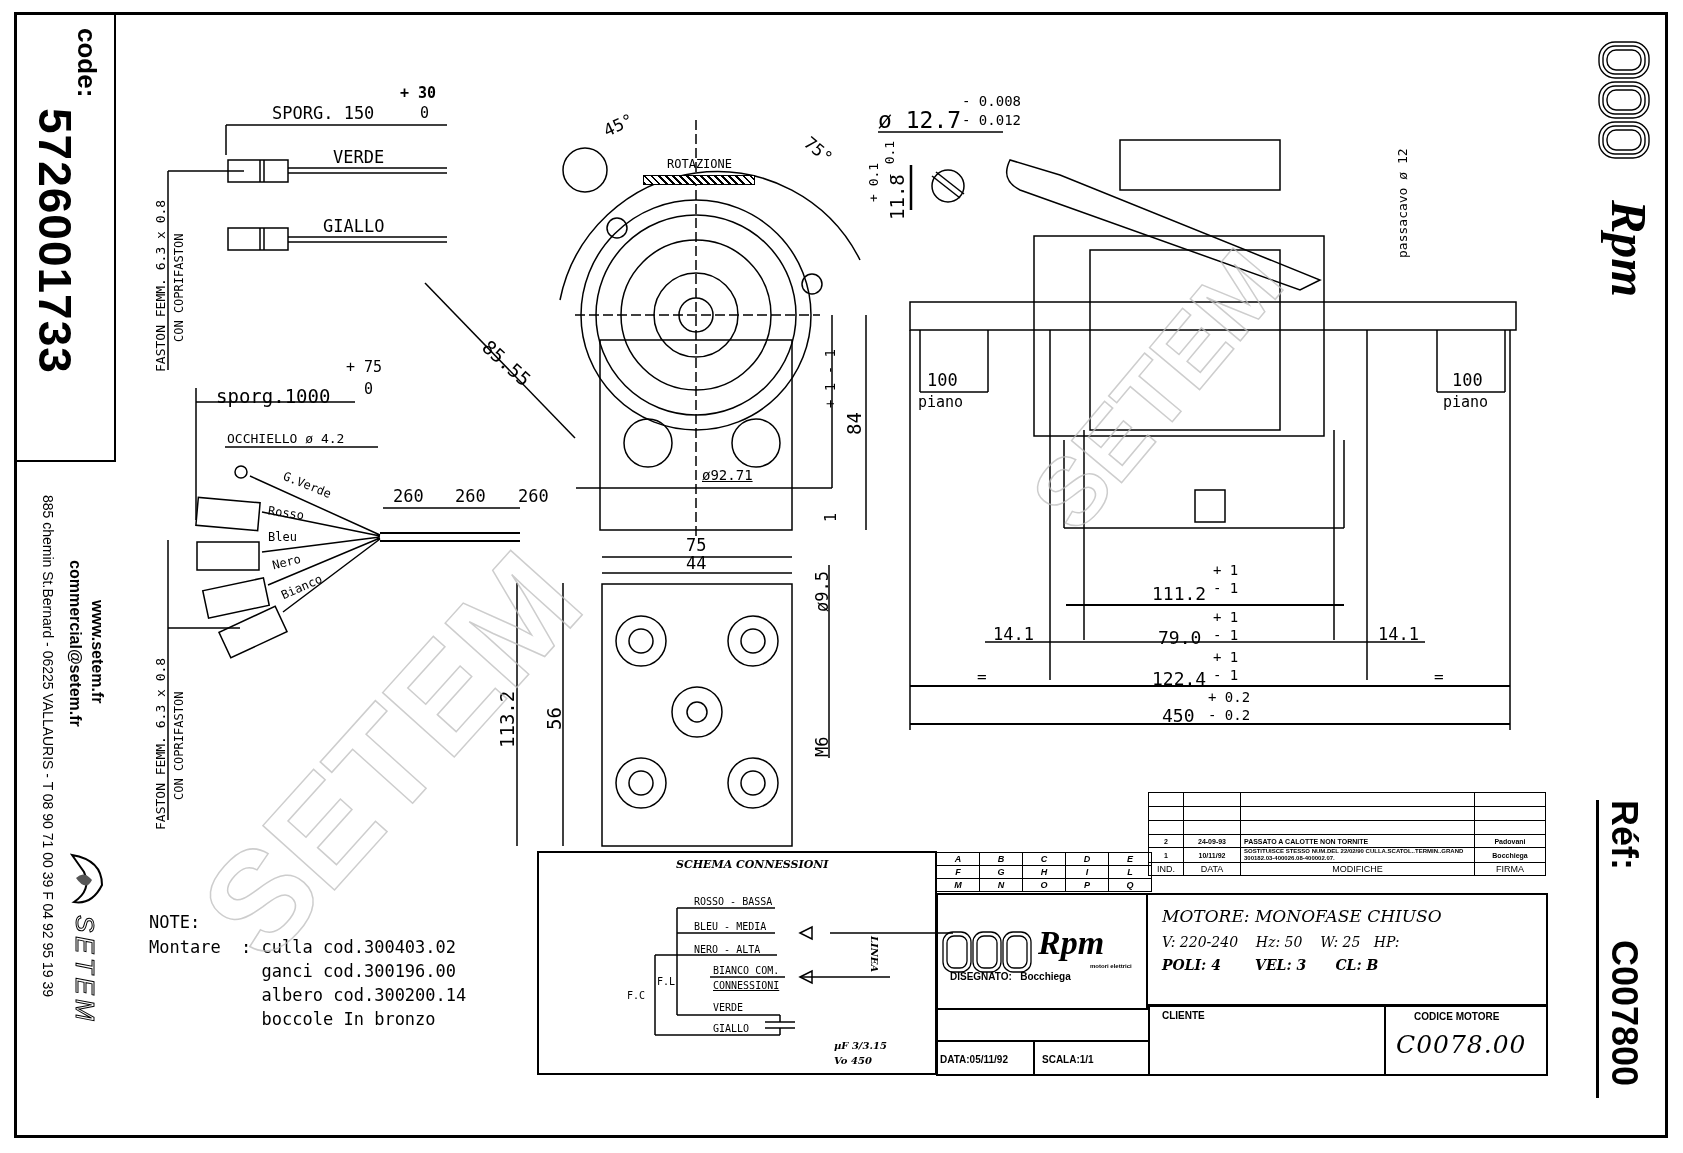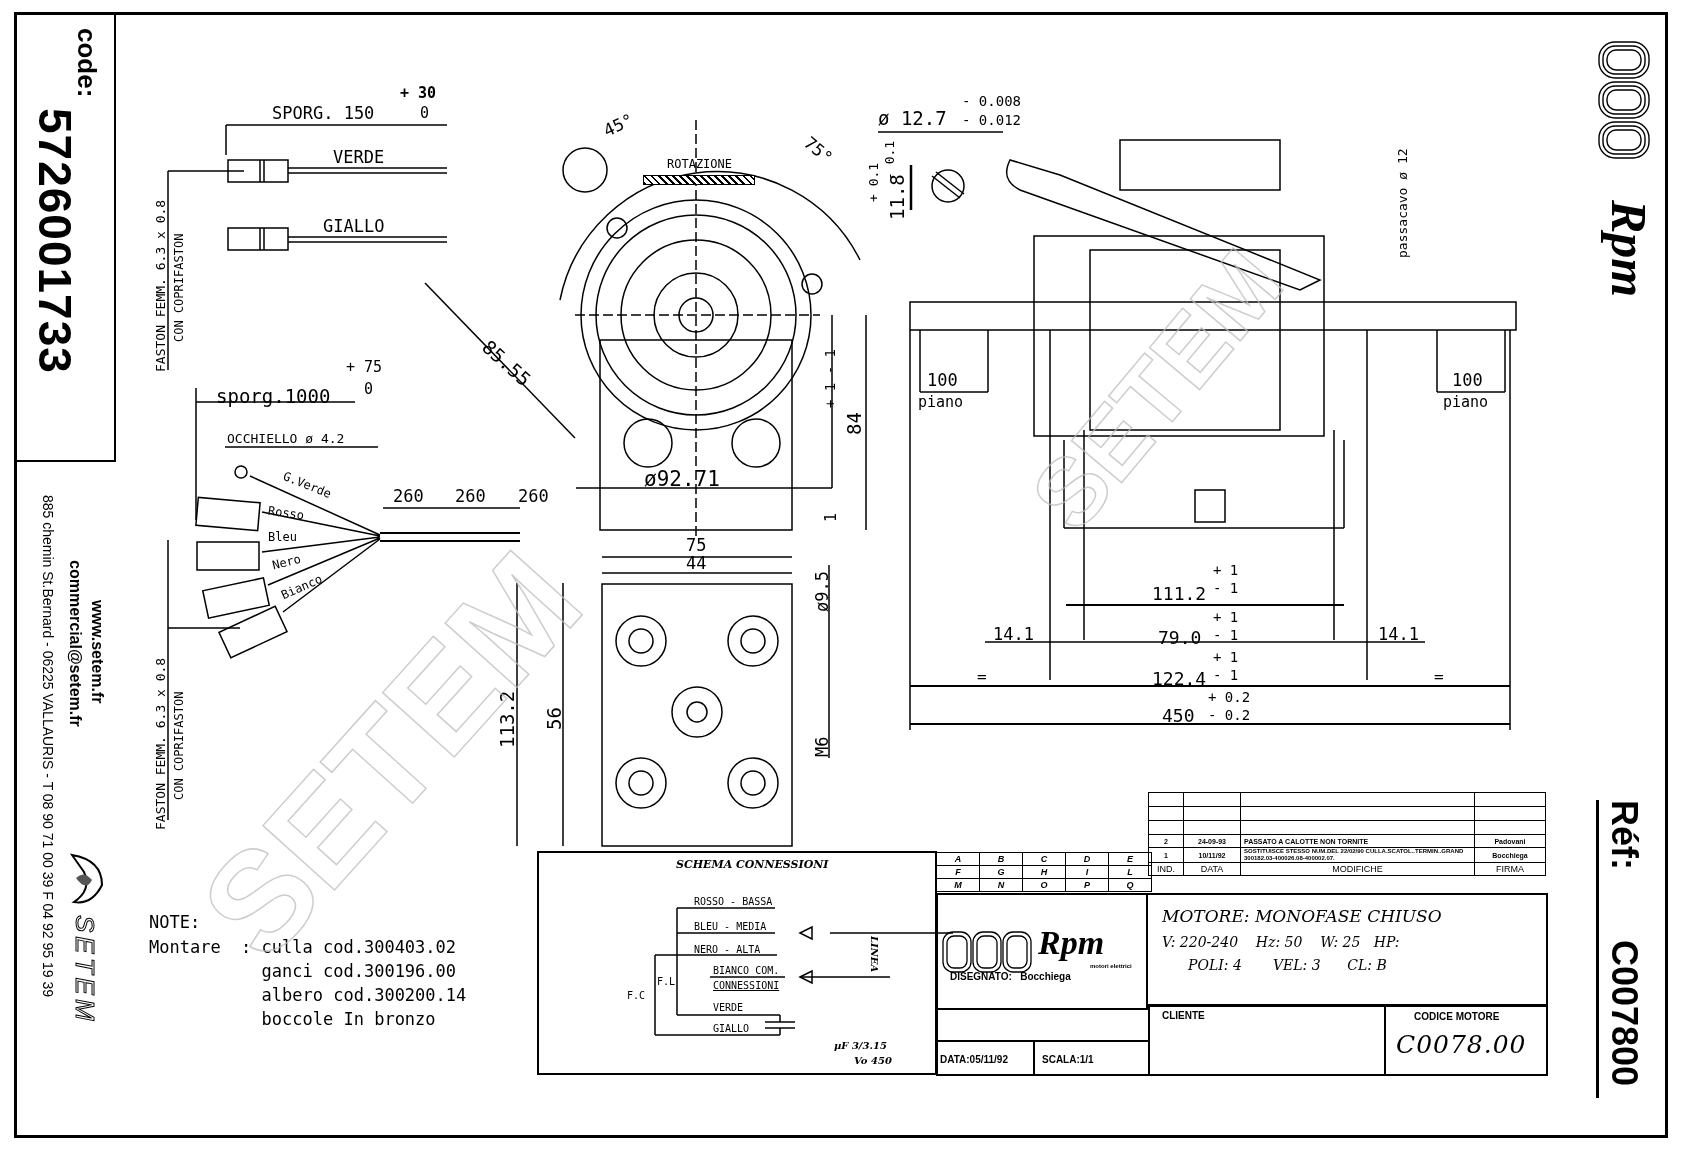--- a/index.html
+++ b/index.html
@@ -207,26 +207,26 @@
 <div class="abs cad" style="left:280px;top:580px;font-size:12px;transform:rotate(-24deg);">Bianco</div>
 <div class="abs cad" style="left:393px;top:486px;font-size:17px;">260</div>
 <div class="abs cad" style="left:455px;top:486px;font-size:17px;">260</div>
 <div class="abs cad" style="left:518px;top:486px;font-size:17px;">260</div>
 
 <div class="abs cad" style="left:603px;top:115px;font-size:17px;transform:rotate(-25deg);">45°</div>
 <div class="abs cad" style="left:803px;top:140px;font-size:17px;transform:rotate(40deg);">75°</div>
 <div class="abs cad" style="left:667px;top:157px;font-size:12px;">ROTAZIONE</div>
 <div class="abs" style="left:643px;top:175px;width:110px;height:8px;background:repeating-linear-gradient(45deg,#000 0 2px,#fff 2px 5px);border:1px solid #000;"></div>
 <div class="abs cad" style="left:478px;top:352px;font-size:19px;transform:rotate(42deg);">85.55</div>
-<div class="abs cad" style="left:644px;top:467px;font-size:21px;">ø92.71</div>
+<div class="abs cad" style="left:702px;top:467px;font-size:14px;text-decoration:underline;">ø92.71</div>
 <div class="vtext rotm90 cad" style="left:843px;top:435px;font-size:19px;">84</div>
 <div class="vtext rotm90 cad" style="left:822px;top:408px;font-size:14px;"><span>+ 1</span> <span>- 1</span></div>
 <div class="vtext rotm90 cad" style="left:822px;top:522px;font-size:15px;">1</div>
 
-<div class="abs cad" style="left:878px;top:107px;font-size:19px;">ø 12.7</div>
+<div class="abs cad" style="left:878px;top:107px;font-size:23px;">ø 12.7</div>
 <div class="abs cad" style="left:962px;top:93px;font-size:14px;">- 0.008</div>
 <div class="abs cad" style="left:962px;top:112px;font-size:14px;">- 0.012</div>
 <div class="vtext rotm90 cad" style="left:886px;top:220px;font-size:19px;">11.8</div>
 <div class="vtext rotm90 cad" style="left:866px;top:202px;font-size:13px;">+ 0.1</div>
 <div class="vtext rotm90 cad" style="left:882px;top:180px;font-size:13px;">- 0.1</div>
 
 <div class="vtext rotm90 cad" style="left:1395px;top:258px;font-size:13px;">passacavo ø 12</div>
 <div class="abs cad" style="left:927px;top:370px;font-size:17px;">100</div>
 <div class="abs cad" style="left:918px;top:393px;font-size:15px;">piano</div>
 <div class="abs cad" style="left:1452px;top:370px;font-size:17px;">100</div>
@@ -274,21 +274,21 @@
 <div class="abs cad" style="left:694px;top:921px;font-size:10px;">BLEU - MEDIA</div>
 <div class="abs cad" style="left:694px;top:944px;font-size:10px;">NERO - ALTA</div>
 <div class="abs cad" style="left:713px;top:965px;font-size:10px;">BIANCO COM.</div>
 <div class="abs cad" style="left:713px;top:980px;font-size:10px;text-decoration:underline;">CONNESSIONI</div>
 <div class="abs cad" style="left:713px;top:1002px;font-size:10px;">VERDE</div>
 <div class="abs cad" style="left:713px;top:1023px;font-size:10px;">GIALLO</div>
 <div class="abs cad" style="left:627px;top:990px;font-size:10px;">F.C</div>
 <div class="abs cad" style="left:657px;top:976px;font-size:10px;">F.L</div>
 <div class="vtext rot90 ital" style="left:880px;top:936px;font-size:10px;">LINEA</div>
 <div class="abs ital" style="left:834px;top:1040px;font-size:10px;">µF 3/3.15</div>
-<div class="abs ital" style="left:834px;top:1055px;font-size:10px;margin-left:20px;">Vo 450</div>
+<div class="abs ital" style="left:834px;top:1055px;font-size:10px;">Vo 450</div>
 
 <table class="tb grid" style="left:936px;top:852px;">
   <tbody>
       <tr>
         <td>A</td>
         <td>B</td>
         <td>C</td>
         <td>D</td>
         <td>E</td>
       </tr>
@@ -359,21 +359,21 @@
       <rect x="31" y="2" width="28" height="40" rx="10"></rect>
       <rect x="35" y="6" width="20" height="32" rx="7"></rect>
       <rect x="61" y="2" width="28" height="40" rx="10"></rect>
       <rect x="65" y="6" width="20" height="32" rx="7"></rect>
     </g>
 </svg>
 <div class="abs" style="left:1038px;top:924px;font:italic bold 34px 'Liberation Serif',serif;">Rpm</div>
 <div class="abs" style="left:1090px;top:963px;font:bold 6px 'Liberation Sans',sans-serif;">motori elettrici</div>
 <div class="abs ital" style="left:1162px;top:906px;font-size:17px;font-weight:normal;">MOTORE: MONOFASE CHIUSO</div>
 <div class="abs ital" style="left:1162px;top:934px;font-size:14px;white-space:pre;font-weight:normal;">V: 220-240    Hz: 50    W: 25   HP:</div>
-<div class="abs ital" style="left:1162px;top:957px;font-size:14px;white-space:pre;font-weight:normal;margin-left:26px;">POLI: 4       VEL: 3      CL: B</div>
+<div class="abs ital" style="left:1162px;top:957px;font-size:14px;white-space:pre;font-weight:bold;">POLI: 4       VEL: 3      CL: B</div>
 <div class="abs" style="left:1148px;top:1004px;width:400px;height:3px;background:#000;"></div>
 <div class="abs" style="left:936px;top:1008px;width:212px;height:34px;border-top:2px solid #000;border-bottom:2px solid #000;box-sizing:border-box;"></div>
 <div class="abs" style="left:950px;top:971px;font:bold 10px 'Liberation Sans',sans-serif;white-space:pre;text-align:right;">DISEGNATO:   Bocchiega</div>
 <div class="abs" style="left:1033px;top:1042px;width:0;height:34px;border-left:2px solid #000;"></div>
 <div class="abs" style="left:940px;top:1054px;font:bold 10px 'Liberation Sans',sans-serif;">DATA:05/11/92</div>
 <div class="abs" style="left:1042px;top:1054px;font:bold 10px 'Liberation Sans',sans-serif;">SCALA:1/1</div>
 <div class="abs" style="left:1148px;top:1004px;width:238px;height:72px;border-left:2px solid #000;border-right:2px solid #000;box-sizing:border-box;"></div>
 <div class="abs" style="left:1162px;top:1010px;font:bold 10px 'Liberation Sans',sans-serif;">CLIENTE</div>
 <div class="abs" style="left:1414px;top:1011px;font:bold 10px 'Liberation Sans',sans-serif;">CODICE MOTORE</div>
 <div class="abs ital" style="left:1396px;top:1030px;font-size:25px;font-weight:normal;letter-spacing:1px;">C0078.00</div>

